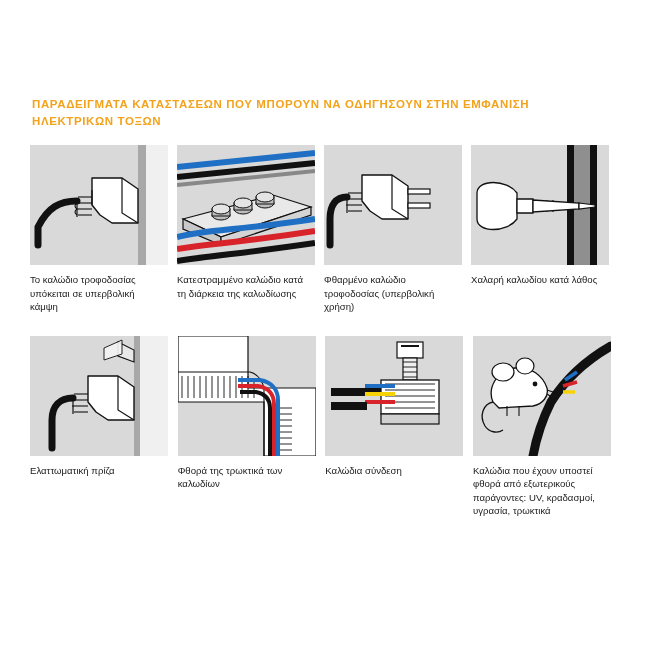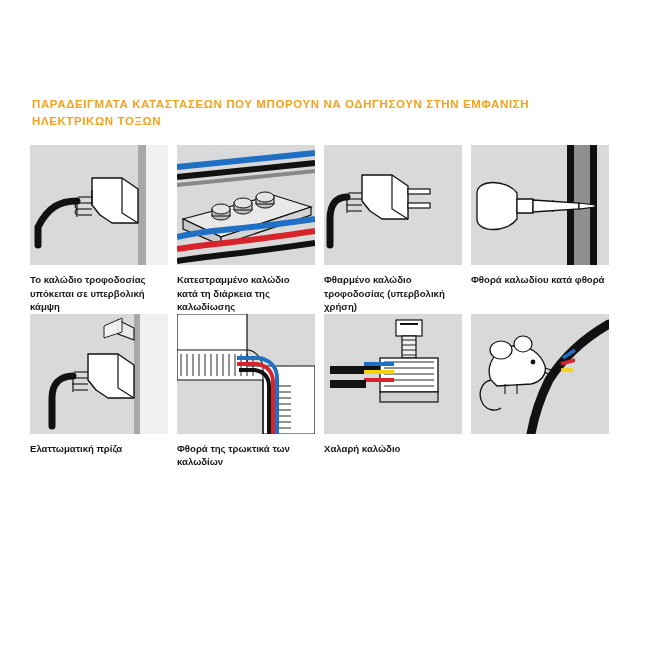--- a/index.html
+++ b/index.html
@@ -38,37 +38,38 @@
     width: 590px;
   }
   .row {
     display: flex;
     flex-direction: row;
   }
   .cell {
     width: 147px;
     box-sizing: border-box;
     padding-right: 8px;
-    font-weight: bold;
   }
   .panel {
     width: 138px;
     height: 120px;
     background: #d9d9d9;
     position: relative;
     overflow: hidden;
   }
   .caption {
     margin-top: 8px;
     font-size: 9.6px;
     line-height: 13.5px;
     color: #1a1a1a;
     padding-right: 4px;
   }
   .row2 {
+    margin-top: 22px;
+    justify-content: space-between;
   }
   svg { display: block; }
 </style>
 </head>
 <body>
 
 <div id="page">
 
   <div class="title">ΠΑΡΑΔΕΙΓΜΑΤΑ ΚΑΤΑΣΤΑΣΕΩΝ ΠΟΥ ΜΠΟΡΟΥΝ ΝΑ ΟΔΗΓΗΣΟΥΝ ΣΤΗΝ ΕΜΦΑΝΙΣΗ ΗΛΕΚΤΡΙΚΩΝ ΤΟΞΩΝ</div>
 
@@ -162,21 +163,21 @@
               <path d="M64 56 L64 66"></path>
                 <path d="M70 55 L70 67"></path>
                 <path d="M76 55 L76 67"></path>
               <path d="M82 55 L82 67"></path>
                 <path d="M88 56 L88 66"></path>
             </g>
             <path d="M62 55 L108 58 L108 64 L62 67 Z" fill="#ffffff" stroke="#111" stroke-width="1.3"></path>
             <path d="M108 58 L124 60 L124 62 L108 64 Z" fill="#ffffff" stroke="#111" stroke-width="1.2"></path>
           </svg>
         </div>
-        <div class="caption">Φθορά καλωδίου κατά φθορά</div>
+        <div class="caption">Χαλαρή καλωδίου κατά λάθος</div>
       </div>
 
     </div>
 
     <div class="row row2">
 
       <div class="cell">
         <div class="panel">
           <svg width="138" height="120" viewBox="0 0 138 120">
             <rect x="104" y="0" width="6" height="120" fill="#a8a8a8"></rect>
@@ -257,38 +258,39 @@
                 <path d="M60 72 L110 72"></path>
             </g>
             <rect x="56" y="78" width="58" height="10" fill="#d0d0d0" stroke="#111" stroke-width="1.2"></rect>
             <path d="M6 56 L56 56" stroke="#111111" stroke-width="8"></path>
             <path d="M40 50 L70 50" stroke="#1f6fc4" stroke-width="4"></path>
             <path d="M40 58 L70 58" stroke="#f5d306" stroke-width="4"></path>
             <path d="M40 66 L70 66" stroke="#d8232a" stroke-width="4"></path>
             <path d="M6 70 L42 70" stroke="#111111" stroke-width="8"></path>
           </svg>
         </div>
-        <div class="caption">Χαλαρή καλώδιο</div>
+        <div class="caption">Καλώδια σύνδεση</div>
       </div>
 
       <div class="cell">
         <div class="panel">
           <svg width="138" height="120" viewBox="0 0 138 120">
             <path d="M138 10 C 110 26 92 44 78 66 C 70 82 64 98 60 120" fill="none" stroke="#111111" stroke-width="9" stroke-linecap="round"></path>
             <path d="M92 44 L104 36" stroke="#1f6fc4" stroke-width="3.5"></path>
             <path d="M90 50 L104 46" stroke="#d8232a" stroke-width="3.5"></path>
             <path d="M90 56 L102 56" stroke="#f5d306" stroke-width="3.5"></path>
             <path d="M20 66 C 14 52 24 34 42 32 C 58 30 70 40 74 52 C 76 60 70 68 60 70 L26 72 Z" fill="#ffffff" stroke="#111" stroke-width="1.3"></path>
             <ellipse cx="30" cy="36" rx="11" ry="9" fill="#ffffff" stroke="#111" stroke-width="1.2"></ellipse>
             <ellipse cx="52" cy="30" rx="9" ry="8" fill="#ffffff" stroke="#111" stroke-width="1.2"></ellipse>
             <circle cx="62" cy="48" r="2.4" fill="#111"></circle>
             <path d="M74 54 L80 56" stroke="#111" stroke-width="1.2"></path>
             <path d="M74 58 L80 62" stroke="#111" stroke-width="1.2"></path>
             <path d="M20 66 C 10 68 6 80 12 90 C 16 96 24 98 30 94" fill="none" stroke="#111" stroke-width="1.3"></path>
             <path d="M34 70 L34 80" stroke="#111" stroke-width="1.1"></path>
             <path d="M46 70 L46 80" stroke="#111" stroke-width="1.1"></path>
           </svg>
         </div>
+        <div class="caption">Καλώδια που έχουν υποστεί φθορά από εξωτερικούς παράγοντες: UV, κραδασμοί, υγρασία, τρωκτικά</div>
       </div>
 
     </div>
   </div>
 </div>
 
 </body></html>

